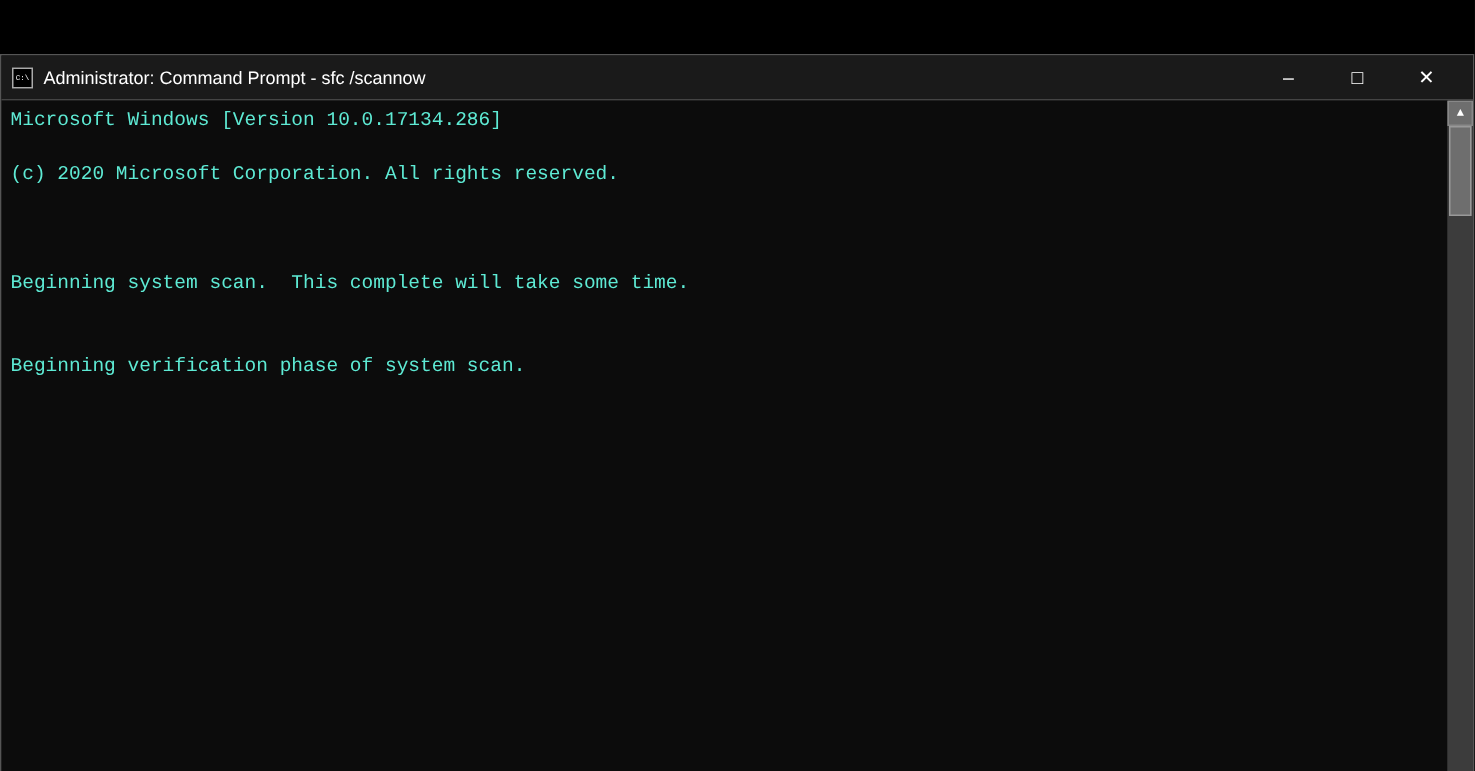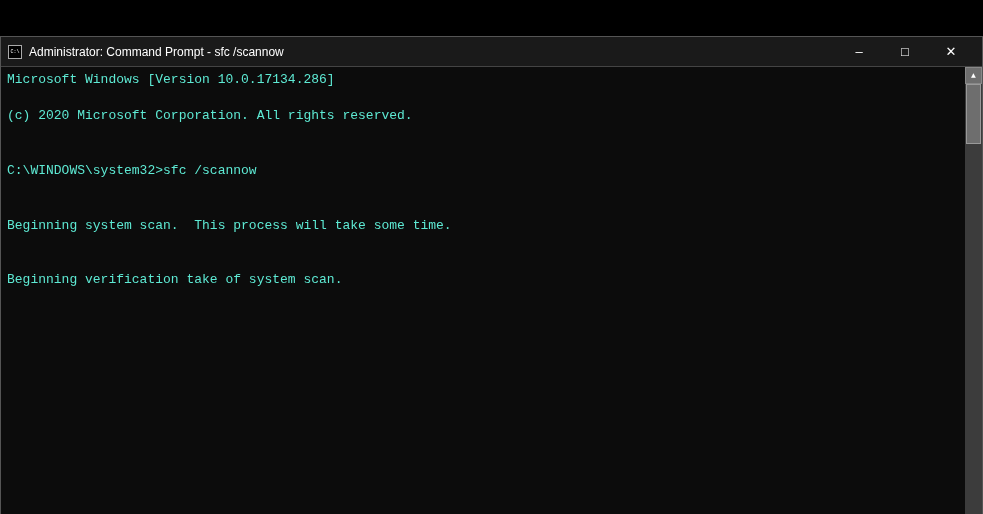--- a/index.html
+++ b/index.html
@@ -197,25 +197,24 @@
       <button class="ctrl-btn close">
         <span class="btn-symbol">✕</span>
       </button>
     </div>
   </div>
 
   <div class="window-body">
     <div class="terminal" id="terminal-content"><span class="line">Microsoft Windows [Version 10.0.17134.286]</span>
 <span class="line">(c) 2020 Microsoft Corporation. All rights reserved.</span>
 <span class="line"></span>
-<span class="line">C:\WINDOWS\system32&gt;sfc /scannow</span>
 <span class="line"></span>
-<span class="line">Beginning system scan.  This process will take some time.</span>
+<span class="line">Beginning system scan.  This complete will take some time.</span>
 <span class="line"></span>
-<span class="line">Beginning verification take of system scan.</span>
+<span class="line">Beginning verification phase of system scan.</span>
 </div>
     <div class="scrollbar">
       <div class="scrollbar-btn">▲</div>
       <div class="scrollbar-track">
         <div class="scrollbar-thumb"></div>
       </div>
       <div class="scrollbar-btn">▼</div>
     </div>
   </div>
 </div>

